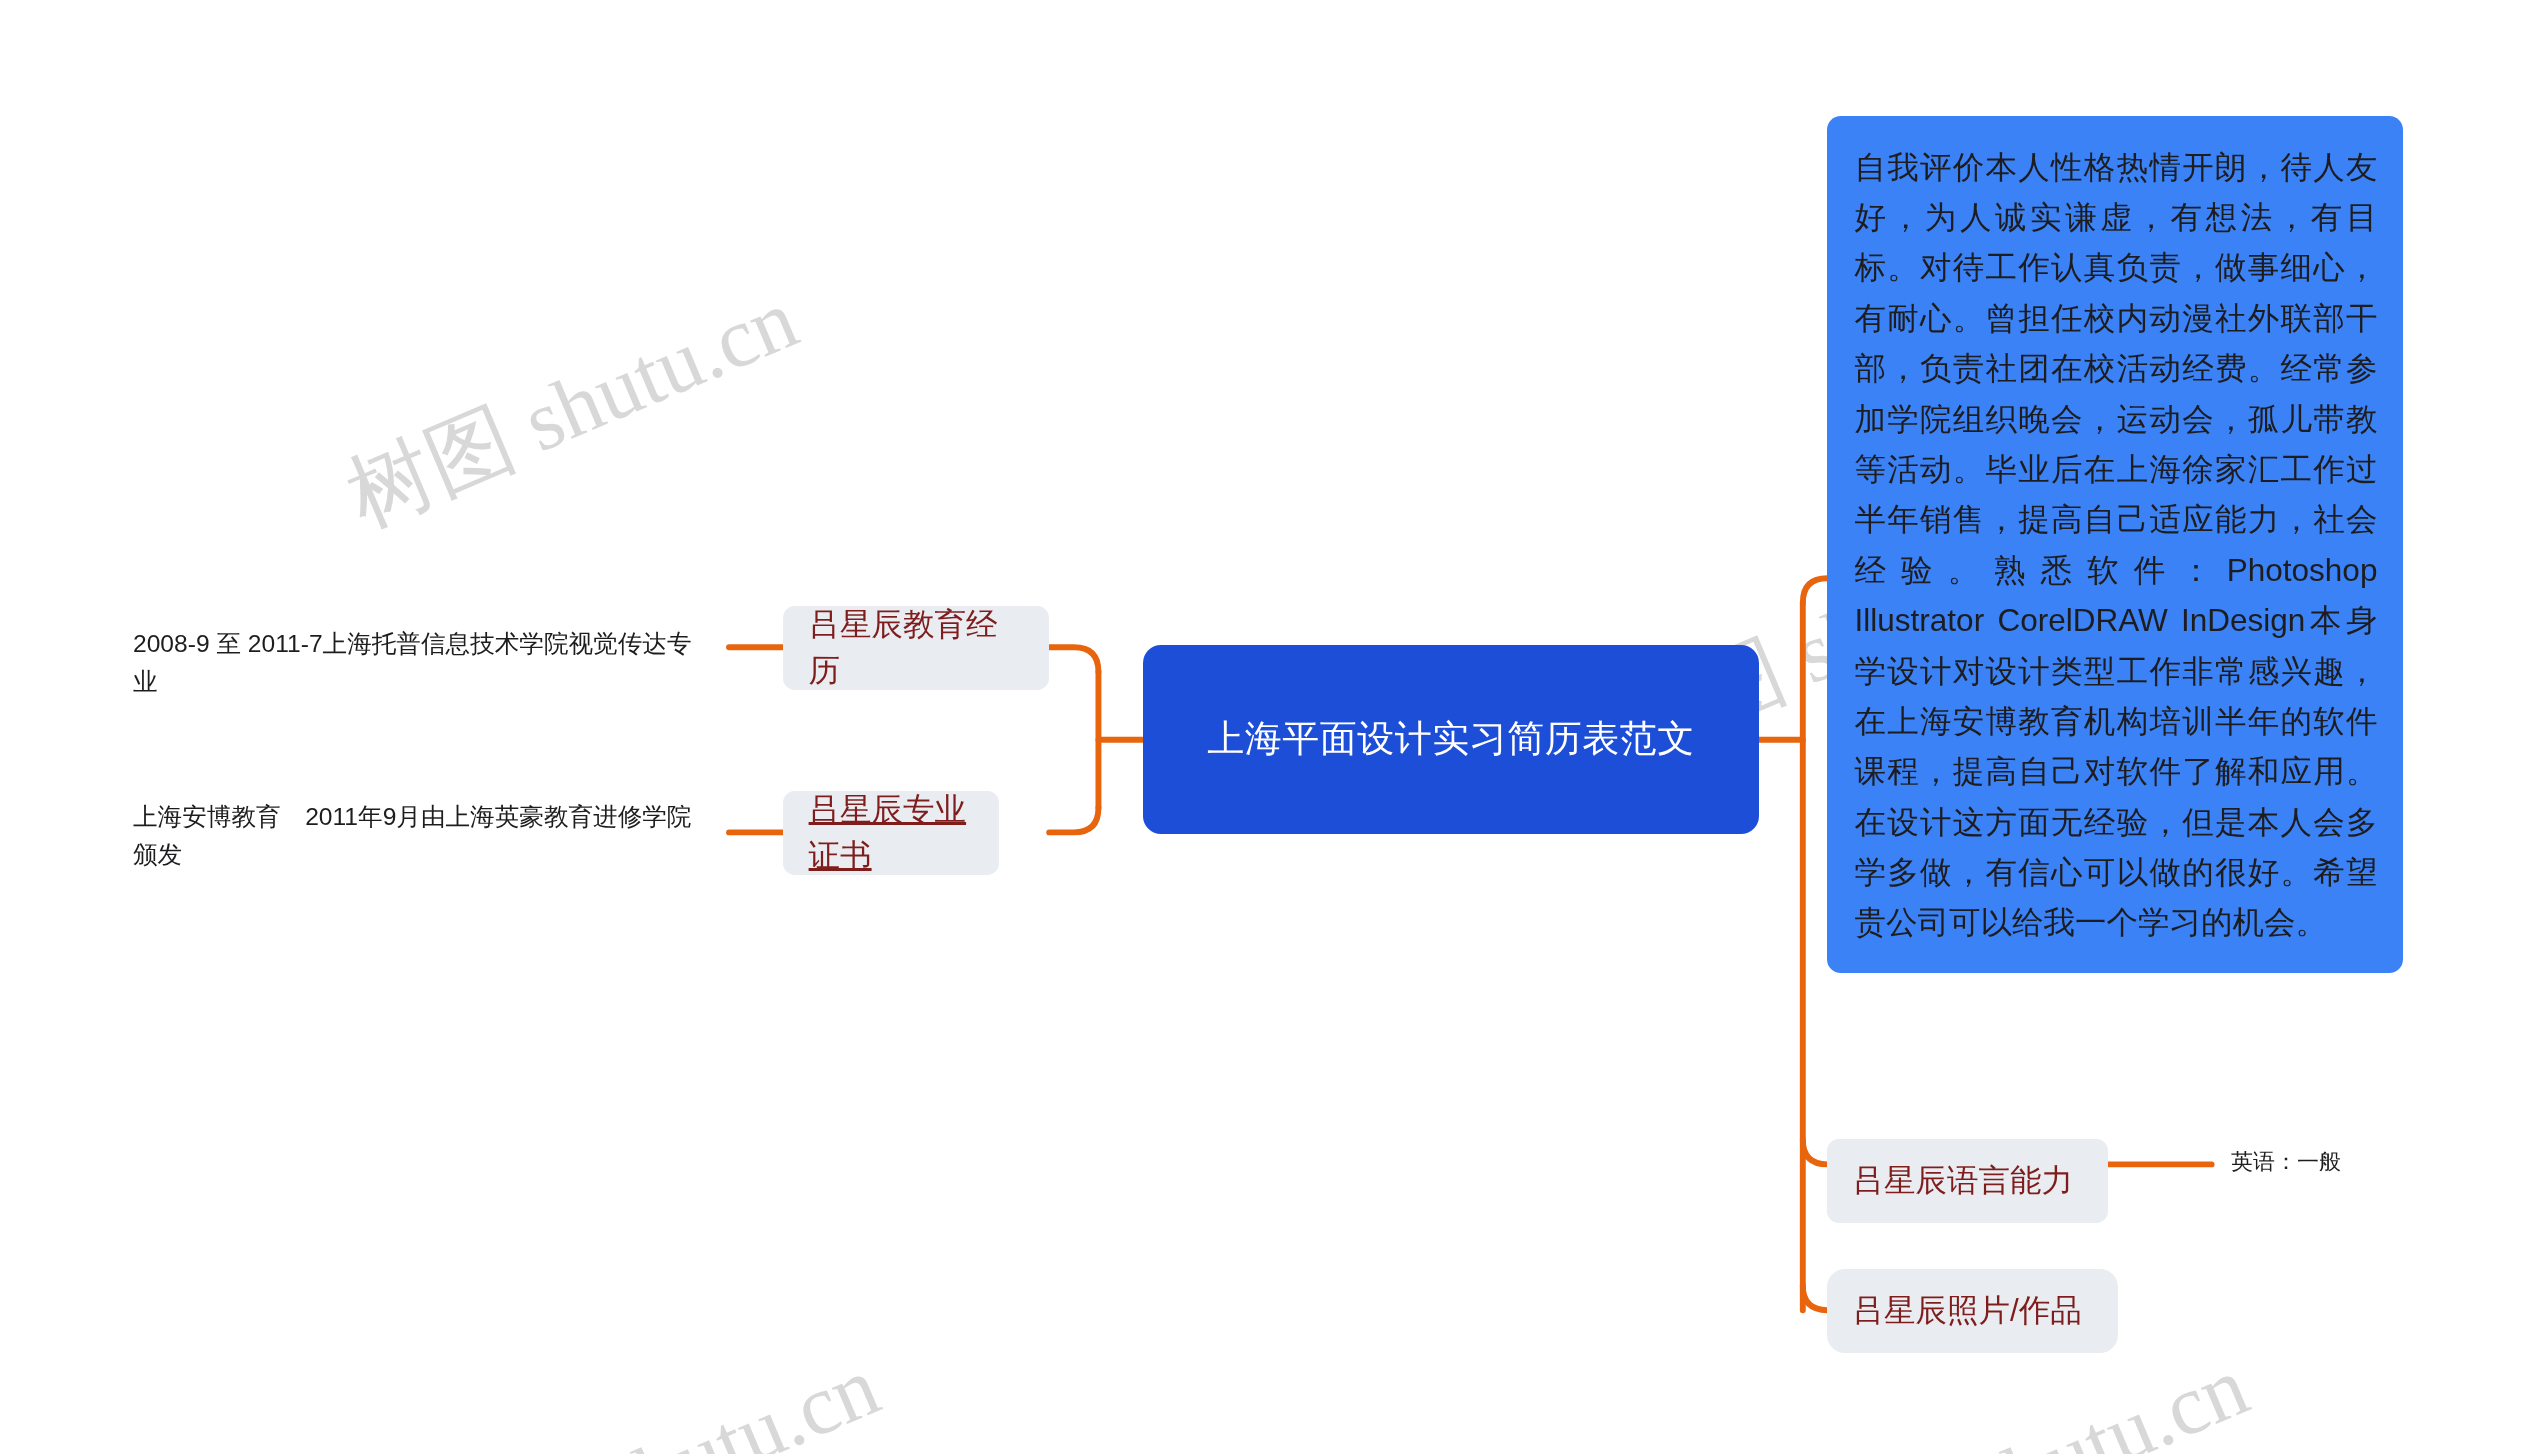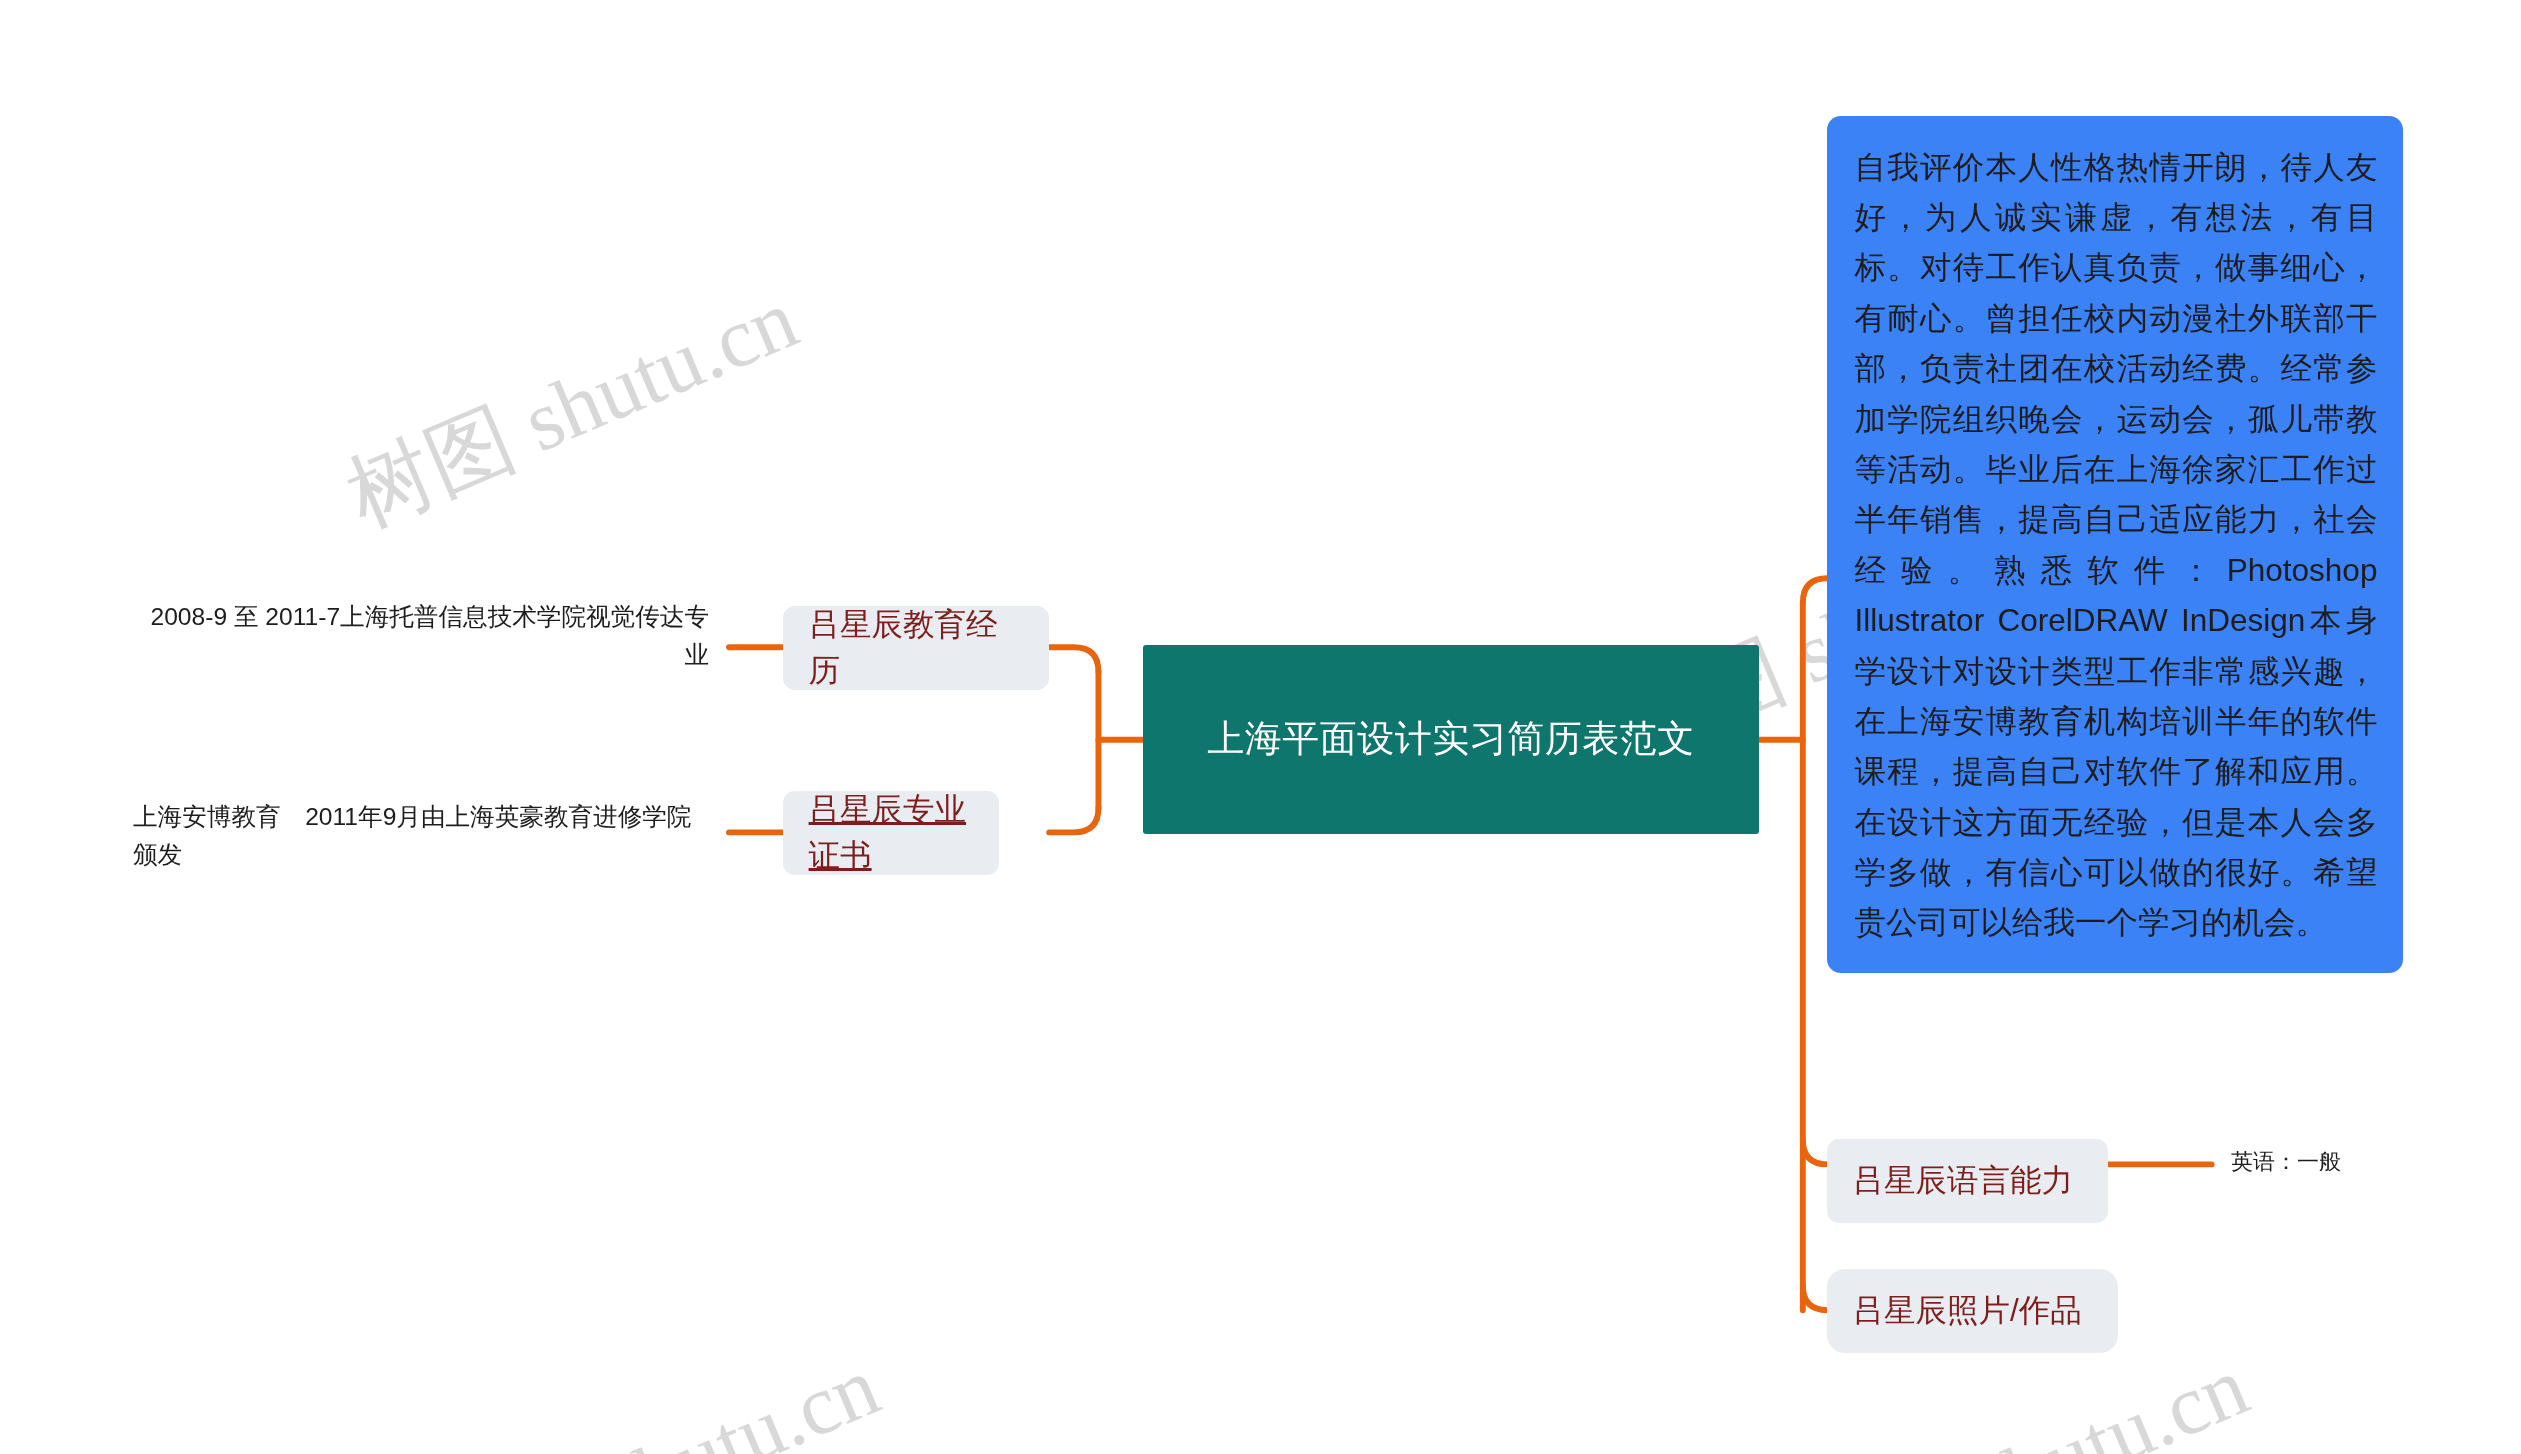--- a/index.html
+++ b/index.html
@@ -41,23 +41,23 @@
     pointer-events: none;
   }
 
   
   .node {
     position: absolute;
     box-sizing: border-box;
     z-index: 2;
   }
   .node-root {
-    background: #0f766e;
+    background: #1d4ed8;
     color: #ffffff;
-    border-radius: 3px;
+    border-radius: 18px;
     display: flex;
     align-items: center;
     justify-content: center;
     text-align: center;
     font-size: 37px;
     line-height: 1.42;
     letter-spacing: 0.5px;
     padding: 9.9px 25.6px;
   }
   .node-sub {
@@ -142,21 +142,21 @@
   </div>
 
   <div class="node node-sub" style="left:783px; top:606px; width:266px; height:84px;">
     <span>吕星辰教育经历</span>
   </div>
 
   <div class="node node-sub" style="left:783px; top:791px; width:216px; height:84px;text-decoration:underline;">
     <span>吕星辰专业证书</span>
   </div>
 
-  <div class="leaf" style="left:133px; top:598px; width:576px;text-align:right;">2008-9 至 2011-7上海托普信息技术学院视觉传达专业</div>
+  <div class="leaf" style="left:133px; top:625px; width:576px;">2008-9 至 2011-7上海托普信息技术学院视觉传达专业</div>
 
   <div class="leaf" style="left:133px; top:762px; width:576px;margin-top:36px;">上海安博教育　2011年9月由上海英豪教育进修学院颁发</div>
 
   <div class="node node-big" style="left:1827px; top:116px; width:576px;">自我评价本人性格热情开朗，待人友好，为人诚实谦虚，有想法，有目标。对待工作认真负责，做事细心，有耐心。曾担任校内动漫社外联部干部，负责社团在校活动经费。经常参加学院组织晚会，运动会，孤儿带教等活动。毕业后在上海徐家汇工作过半年销售，提高自己适应能力，社会经验。熟悉软件：Photoshop Illustrator CorelDRAW InDesign本身学设计对设计类型工作非常感兴趣，在上海安博教育机构培训半年的软件课程，提高自己对软件了解和应用。在设计这方面无经验，但是本人会多学多做，有信心可以做的很好。希望贵公司可以给我一个学习的机会。</div>
 
   <div class="node node-sub" style="left:1827px; top:1123px; width:281px; height:84px;margin-top:16px;">
     <span>吕星辰语言能力</span>
   </div>
 
   <div class="node node-sub" style="left:1827px; top:1269px; width:291px; height:84px;border-radius:18px;">

